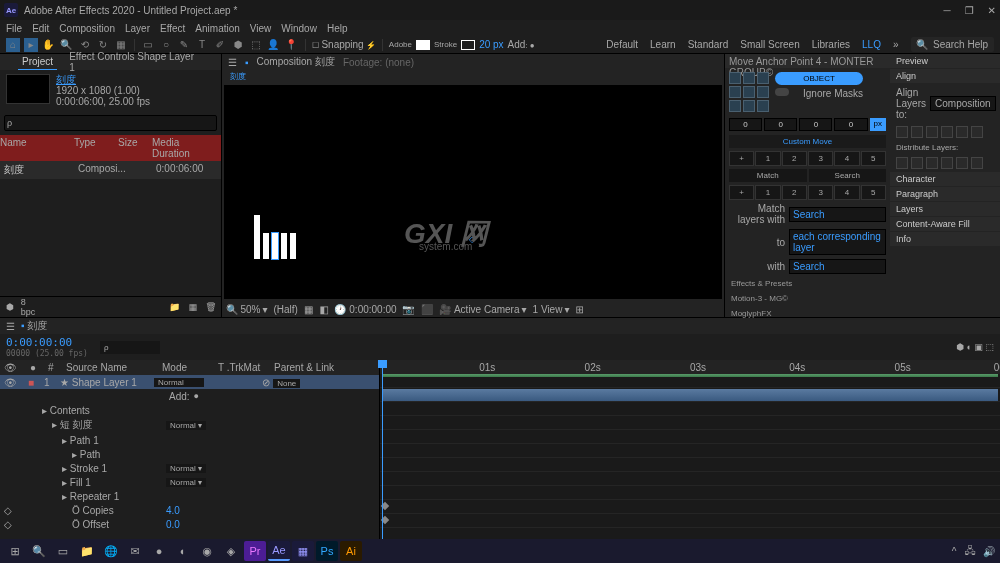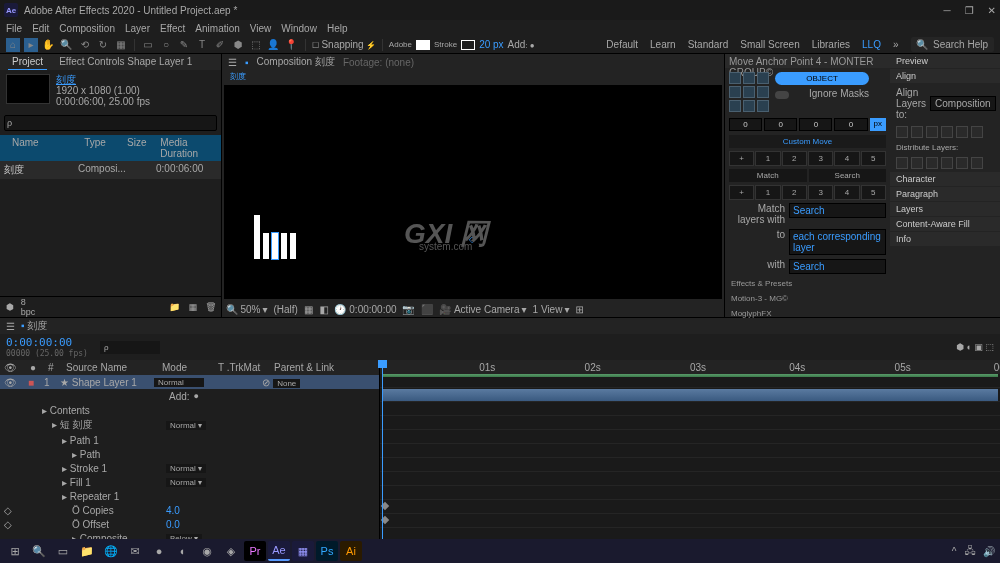--- a/index.html
+++ b/index.html
@@ -11,29 +11,29 @@
 .menubar{height:16px;background:#1e1e1e;display:flex;align-items:center;gap:10px;padding:0 6px;font-size:10px}
 .toolbar{height:18px;background:#1e1e1e;display:flex;align-items:center;gap:4px;padding:0 6px;border-bottom:1px solid #000}
 .toolbar .tool{width:14px;height:14px;display:flex;align-items:center;justify-content:center;font-size:10px;color:#888}
 .toolbar .tool.active{background:#2b5f8f}
 .toolbar .sep{width:1px;height:12px;background:#333;margin:0 2px}
 .toolbar .right{margin-left:auto;display:flex;gap:12px;font-size:9px;align-items:center}
 .toolbar .workspace{color:#3a9cff}
 .toolbar .search{background:#252525;padding:2px 6px;border-radius:2px;display:flex;align-items:center;gap:4px}
 .main{display:flex;height:263px}
 .projpanel{width:222px;background:#1e1e1e;border-right:1px solid #000;display:flex;flex-direction:column}
-.panelhead{display:flex;align-items:flex-start;height:16px;background:#252525;padding:0 8px;gap:8px;font-size:9px}
+.panelhead{display:flex;align-items:center;height:16px;background:#252525;padding:0 18px;gap:8px;font-size:9px}
 .panelhead .tab{padding:2px 4px}
 .panelhead .tab.active{border-bottom:1px solid #3a9cff;color:#ccc}
 .compinfo{padding:4px 6px;display:flex;gap:6px;font-size:9px}
 .compinfo .thumb{width:44px;height:30px;background:#000;border:1px solid #333}
 .compinfo .meta{font-size:8px;color:#888;line-height:11px}
 .compinfo .name{color:#3a9cff;text-decoration:underline}
 .projsearch{margin:4px;padding:2px;background:#161616;border:1px solid #000;border-radius:2px;font-size:9px}
-.projcols{display:flex;padding:2px 12px;font-size:8px;color:#888;gap:4px;background:#0c4a6e}
+.projcols{display:flex;padding:2px 0;font-size:8px;color:#888;gap:4px;background:#7f1d1d}
 .projcols span:nth-child(1){width:70px}
 .projcols span:nth-child(2){width:40px}
 .projcols span:nth-child(3){width:30px}
 .projcols span:nth-child(4){width:50px}
 .projrow{display:flex;padding:2px 4px;font-size:9px;gap:4px;background:#2a2a2a}
 .projrow span:nth-child(1){width:70px;color:#ccc}
 .projrow span:nth-child(2){width:40px}
 .projrow span:nth-child(3){width:30px}
 .projrow span:nth-child(4){width:50px}
 .projbottom{margin-top:auto;display:flex;padding:3px;gap:4px;background:#1e1e1e;border-top:1px solid #000}
@@ -48,31 +48,31 @@
 .watermark2{position:absolute;left:195px;top:156px;font-size:10px;color:#555}
 .diamond{position:absolute;left:245px;top:150px;font-size:8px;color:#3a9cff}
 .viewer .vfoot{height:16px;display:flex;align-items:center;padding:0 4px;gap:6px;font-size:8px;background:#232323}
 .vfoot .item{display:flex;align-items:center;gap:2px}
 .rpanel{width:165px;background:#232323;display:flex;flex-direction:column}
 .rhead{height:14px;padding:2px 4px;font-size:10px;color:#999;background:#2a2a2a}
 .anchor{padding:4px;display:flex;gap:6px}
 .agrid{display:grid;grid-template-columns:repeat(3,12px);grid-template-rows:repeat(3,12px);gap:2px}
 .agrid div{background:#2a4050;border:1px solid #4a6070}
 .objbtn{background:#3a9cff;color:#000;padding:2px 14px;border-radius:8px;font-size:8px;margin-bottom:3px;text-align:center}
-.ignore{font-size:8px;display:flex;align-items:flex-end;gap:20px}
+.ignore{font-size:8px;display:flex;align-items:flex-start;gap:14px}
 .ignore .tog{width:14px;height:8px;background:#444;border-radius:4px}
 .nums{display:flex;gap:2px;padding:2px 4px}
 .nums input{flex:1;background:#161616;border:1px solid #000;padding:1px 2px;font-size:8px;color:#ccc;text-align:center;min-width:0}
 .nums .px{background:#3a9cff;color:#000;padding:1px 4px;font-size:8px}
 .cmove{text-align:center;padding:2px;font-size:8px;color:#3a9cff;background:#1a1a1a;margin:2px 4px}
 .nrow{display:flex;gap:1px;padding:1px 4px}
 .nrow div{flex:1;background:#161616;border:1px solid #333;text-align:center;padding:2px;font-size:8px}
 .mshead{display:flex;gap:2px;padding:2px 4px}
 .mshead div{flex:1;background:#161616;padding:2px;text-align:center;font-size:8px}
-.mlrow{display:flex;padding:2px 4px;font-size:8px;align-items:flex-start;gap:4px}
+.mlrow{display:flex;padding:2px 4px;font-size:8px;align-items:center;gap:4px}
 .mlrow .lbl{width:56px;text-align:right}
 .mlrow .inp{flex:1;background:#161616;border:1px solid #000;padding:1px 3px;color:#3a9cff}
 .rsec{padding:3px 6px;font-size:8px;color:#999}
 .farpanel{width:110px;background:#232323;display:flex;flex-direction:column}
 .fphead{padding:2px 6px;font-size:9px;color:#ccc;background:#2a2a2a;margin-bottom:1px}
 .alignrow{display:flex;padding:3px 6px;font-size:8px;align-items:center;gap:4px}
 .alignrow .sel{background:#161616;padding:1px 4px;border:1px solid #000;flex:1}
 .icons{display:flex;gap:3px;padding:3px 6px}
 .icons div{width:12px;height:12px;background:#2a2a2a;border:1px solid #444}
 .timeline{height:225px;background:#1e1e1e;display:flex;flex-direction:column;border-top:1px solid #000}
@@ -415,26 +415,20 @@
             <span class="ind" style="width:40px"></span>
             <span style="width:90px">Ö Copies</span>
             <span class="val">4.0</span>
           </div>
           <div class="tlrow">
             <span style="width:20px">◇</span>
             <span class="ind" style="width:40px"></span>
             <span style="width:90px">Ö Offset</span>
             <span class="val">0.0</span>
           </div>
-          <div class="tlrow">
-            <span style="width:20px"></span>
-            <span class="ind" style="width:40px"></span>
-            <span style="width:90px">▸ Composite</span>
-            <span class="sel">Below ▾</span>
-          </div>
         </div>
     </div>
     <div class="tlright">
       <div class="ruler">
         <div style="left:16%">01s</div>
         <div style="left:33%">02s</div>
         <div style="left:50%">03s</div>
         <div style="left:66%">04s</div>
         <div style="left:83%">05s</div>
         <div style="left:99%">06s</div>
@@ -470,21 +464,21 @@
   <div class="tb">⊞</div>
   <div class="tb">🔍</div>
   <div class="tb">▭</div>
   <div class="tb">📁</div>
   <div class="tb">🌐</div>
   <div class="tb">✉</div>
   <div class="tb">●</div>
   <div class="tb">◐</div>
   <div class="tb">◉</div>
   <div class="tb">◈</div>
-  <div class="tb" style="background:#000000;color:#ea77ff">Pr</div>
+  <div class="tb" style="background:#4c1d95;color:#ea77ff">Pr</div>
   <div class="tb active" style="background:#1a1a3a;color:#9999ff">Ae</div>
   <div class="tb" style="background:#1a1a3a;color:#9999ff">▦</div>
   <div class="tb" style="background:#001a2a;color:#31a8ff">Ps</div>
   <div class="tb" style="background:#2a1a00;color:#ff9a00">Ai</div>
   <div class="right">
     <span>^</span>
     <span>🖧</span>
     <span>🔊</span>
   </div>
 </div>

